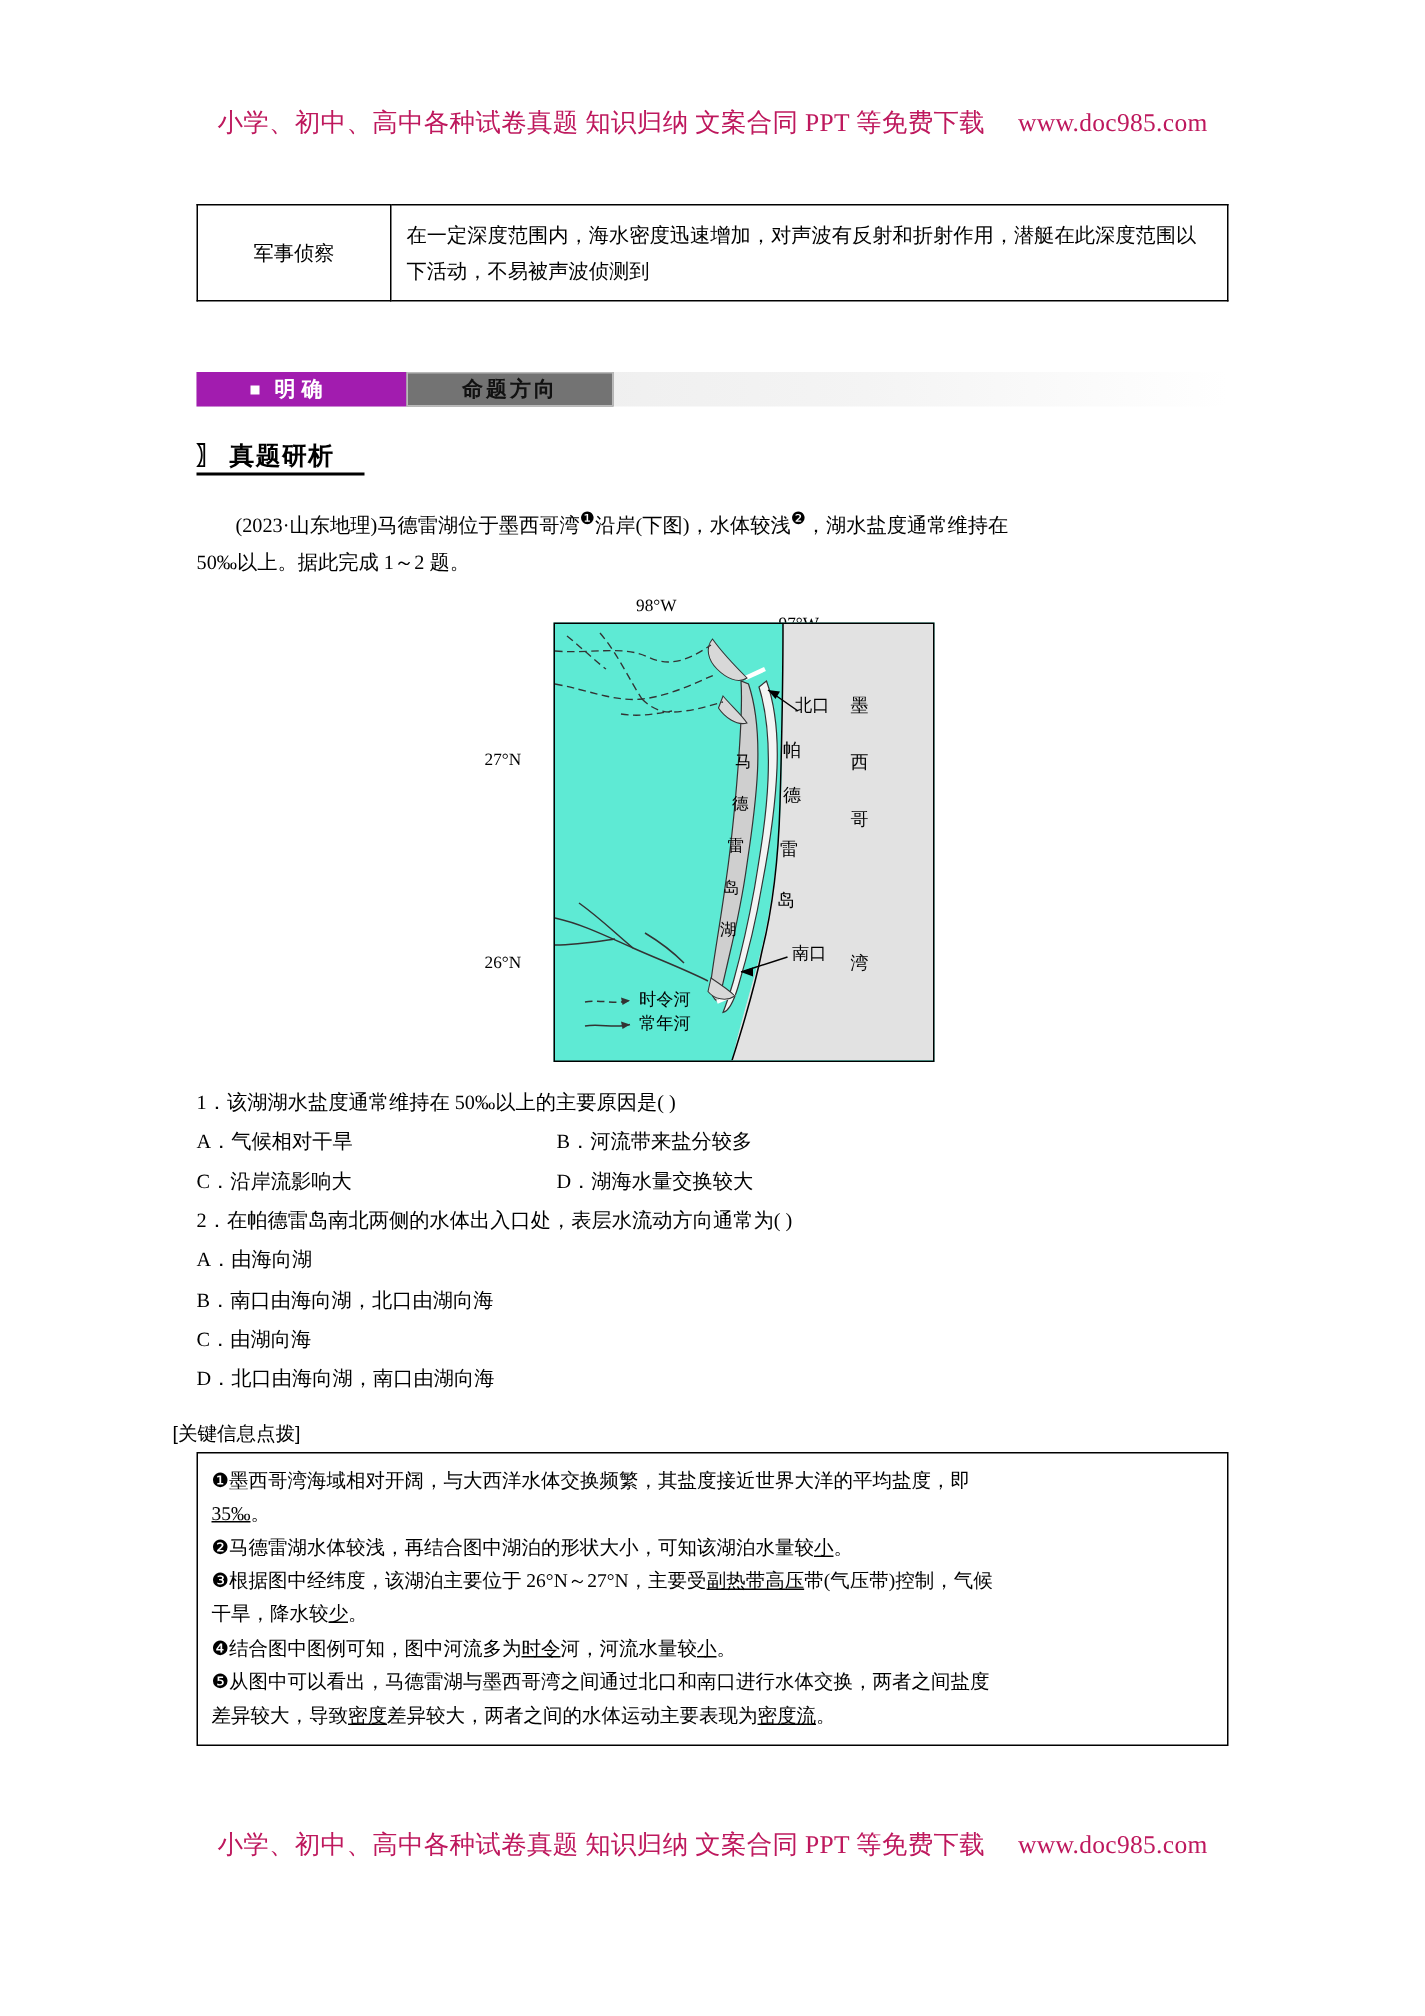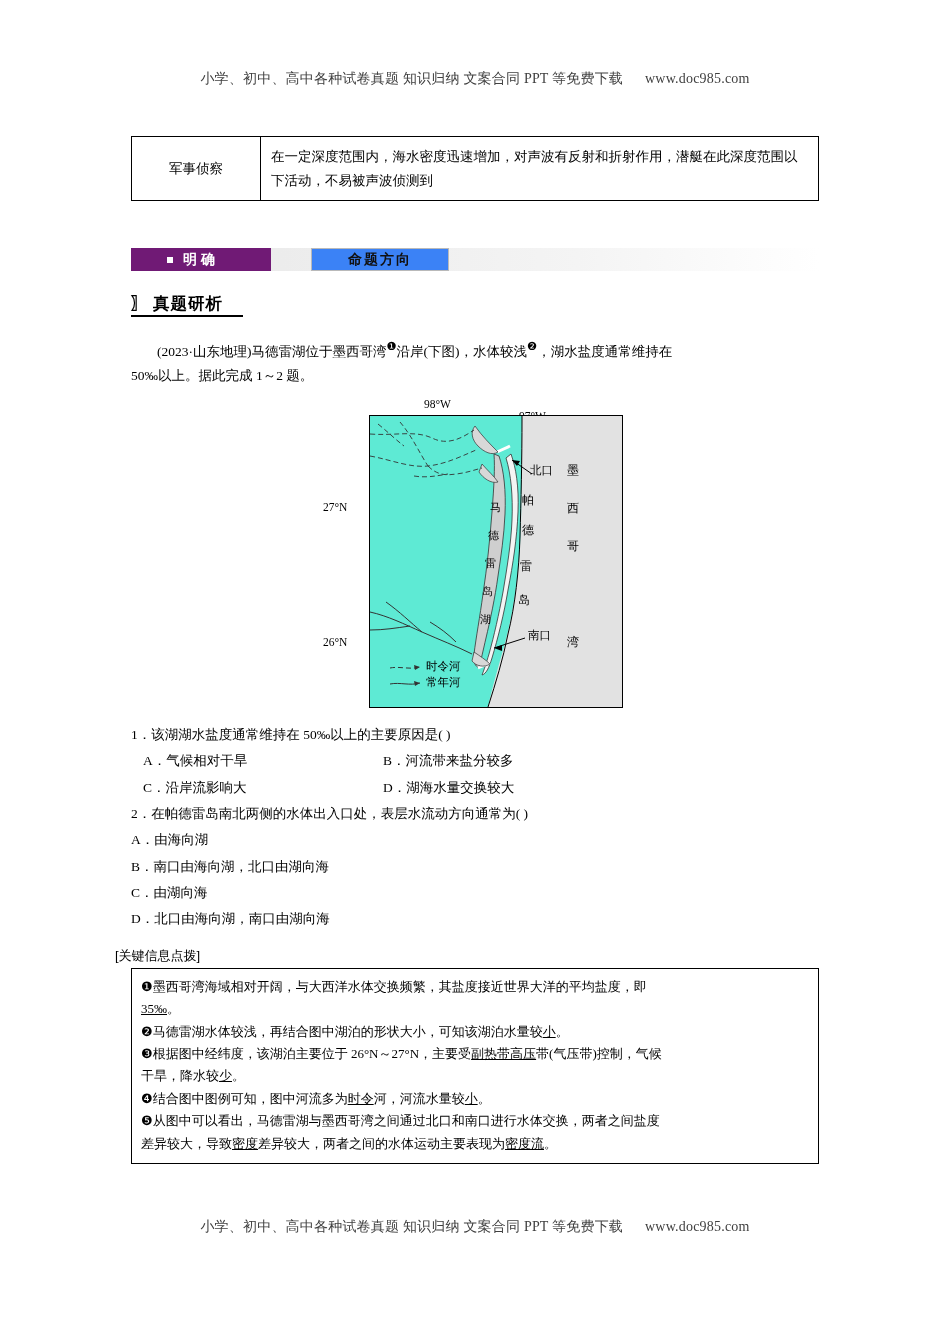--- a/index.html
+++ b/index.html
@@ -19,23 +19,23 @@
     position: relative;
     width: 950px;
     height: 1344px;
     box-sizing: border-box;
   }
   .header-note, .footer-note {
     position: absolute;
     left: 0;
     width: 950px;
     text-align: center;
-    font-size: 14px;
+    font-size: 17px;
     letter-spacing: 0.2px;
-    color: #404040;
+    color: #be185d;
   }
   .header-note { top: 70px; }
   .footer-note { top: 1218px; }
   .header-note .url, .footer-note .url {
     font-family: "Liberation Serif", serif;
     margin-left: 22px;
   }
 
   
   .top-table {
@@ -67,52 +67,51 @@
     width: 688px;
     height: 23px;
     background: linear-gradient(to right, #e8e8e8, #f4f4f4 65%, #ffffff);
   }
   .banner-dark {
     position: absolute;
     left: 131px;
     top: 248px;
     width: 140px;
     height: 23px;
-    background: #701a75;
+    background: #a21caf;
     color: #ffffff;
     font-family: "Liberation Sans", sans-serif;
     font-weight: bold;
     font-size: 14px;
     display: flex;
     align-items: center;
     justify-content: center;
     letter-spacing: 4px;
   }
   .banner-dark .sq {
     width: 6px; height: 6px; background: #fff;
     display: inline-block; margin-right: 10px; margin-left: -16px;
   }
   .banner-white {
     position: absolute;
     left: 271px;
     top: 248px;
     width: 138px;
     height: 23px;
-    background: #3b82f6;
+    background: #737373;
     border: 1px solid #b9b9b9;
     box-sizing: border-box;
     display: flex;
     align-items: center;
     justify-content: center;
     font-family: "Liberation Sans", sans-serif;
     font-weight: bold;
     font-size: 14px;
     letter-spacing: 2px;
     color: #111;
-    margin-left: 40px;
   }
 
   
   .sub-head {
     position: absolute;
     left: 131px;
     top: 292px;
     display: flex;
     align-items: center;
     font-family: "Liberation Sans", sans-serif;
@@ -182,21 +181,21 @@
   }
 
   
   .q-block {
     position: absolute;
     left: 131px;
     width: 688px;
     font-size: 13.5px;
     line-height: 1.95;
   }
-  .opt-row { display: flex; margin-left: 12px; }
+  .opt-row { display: flex; }
   .opt-row .o1 { width: 240px; }
 
   .key-title {
     position: absolute;
     left: 115px;
     top: 947px;
     font-size: 13px;
     font-family: "Liberation Sans", sans-serif;
   }
 

